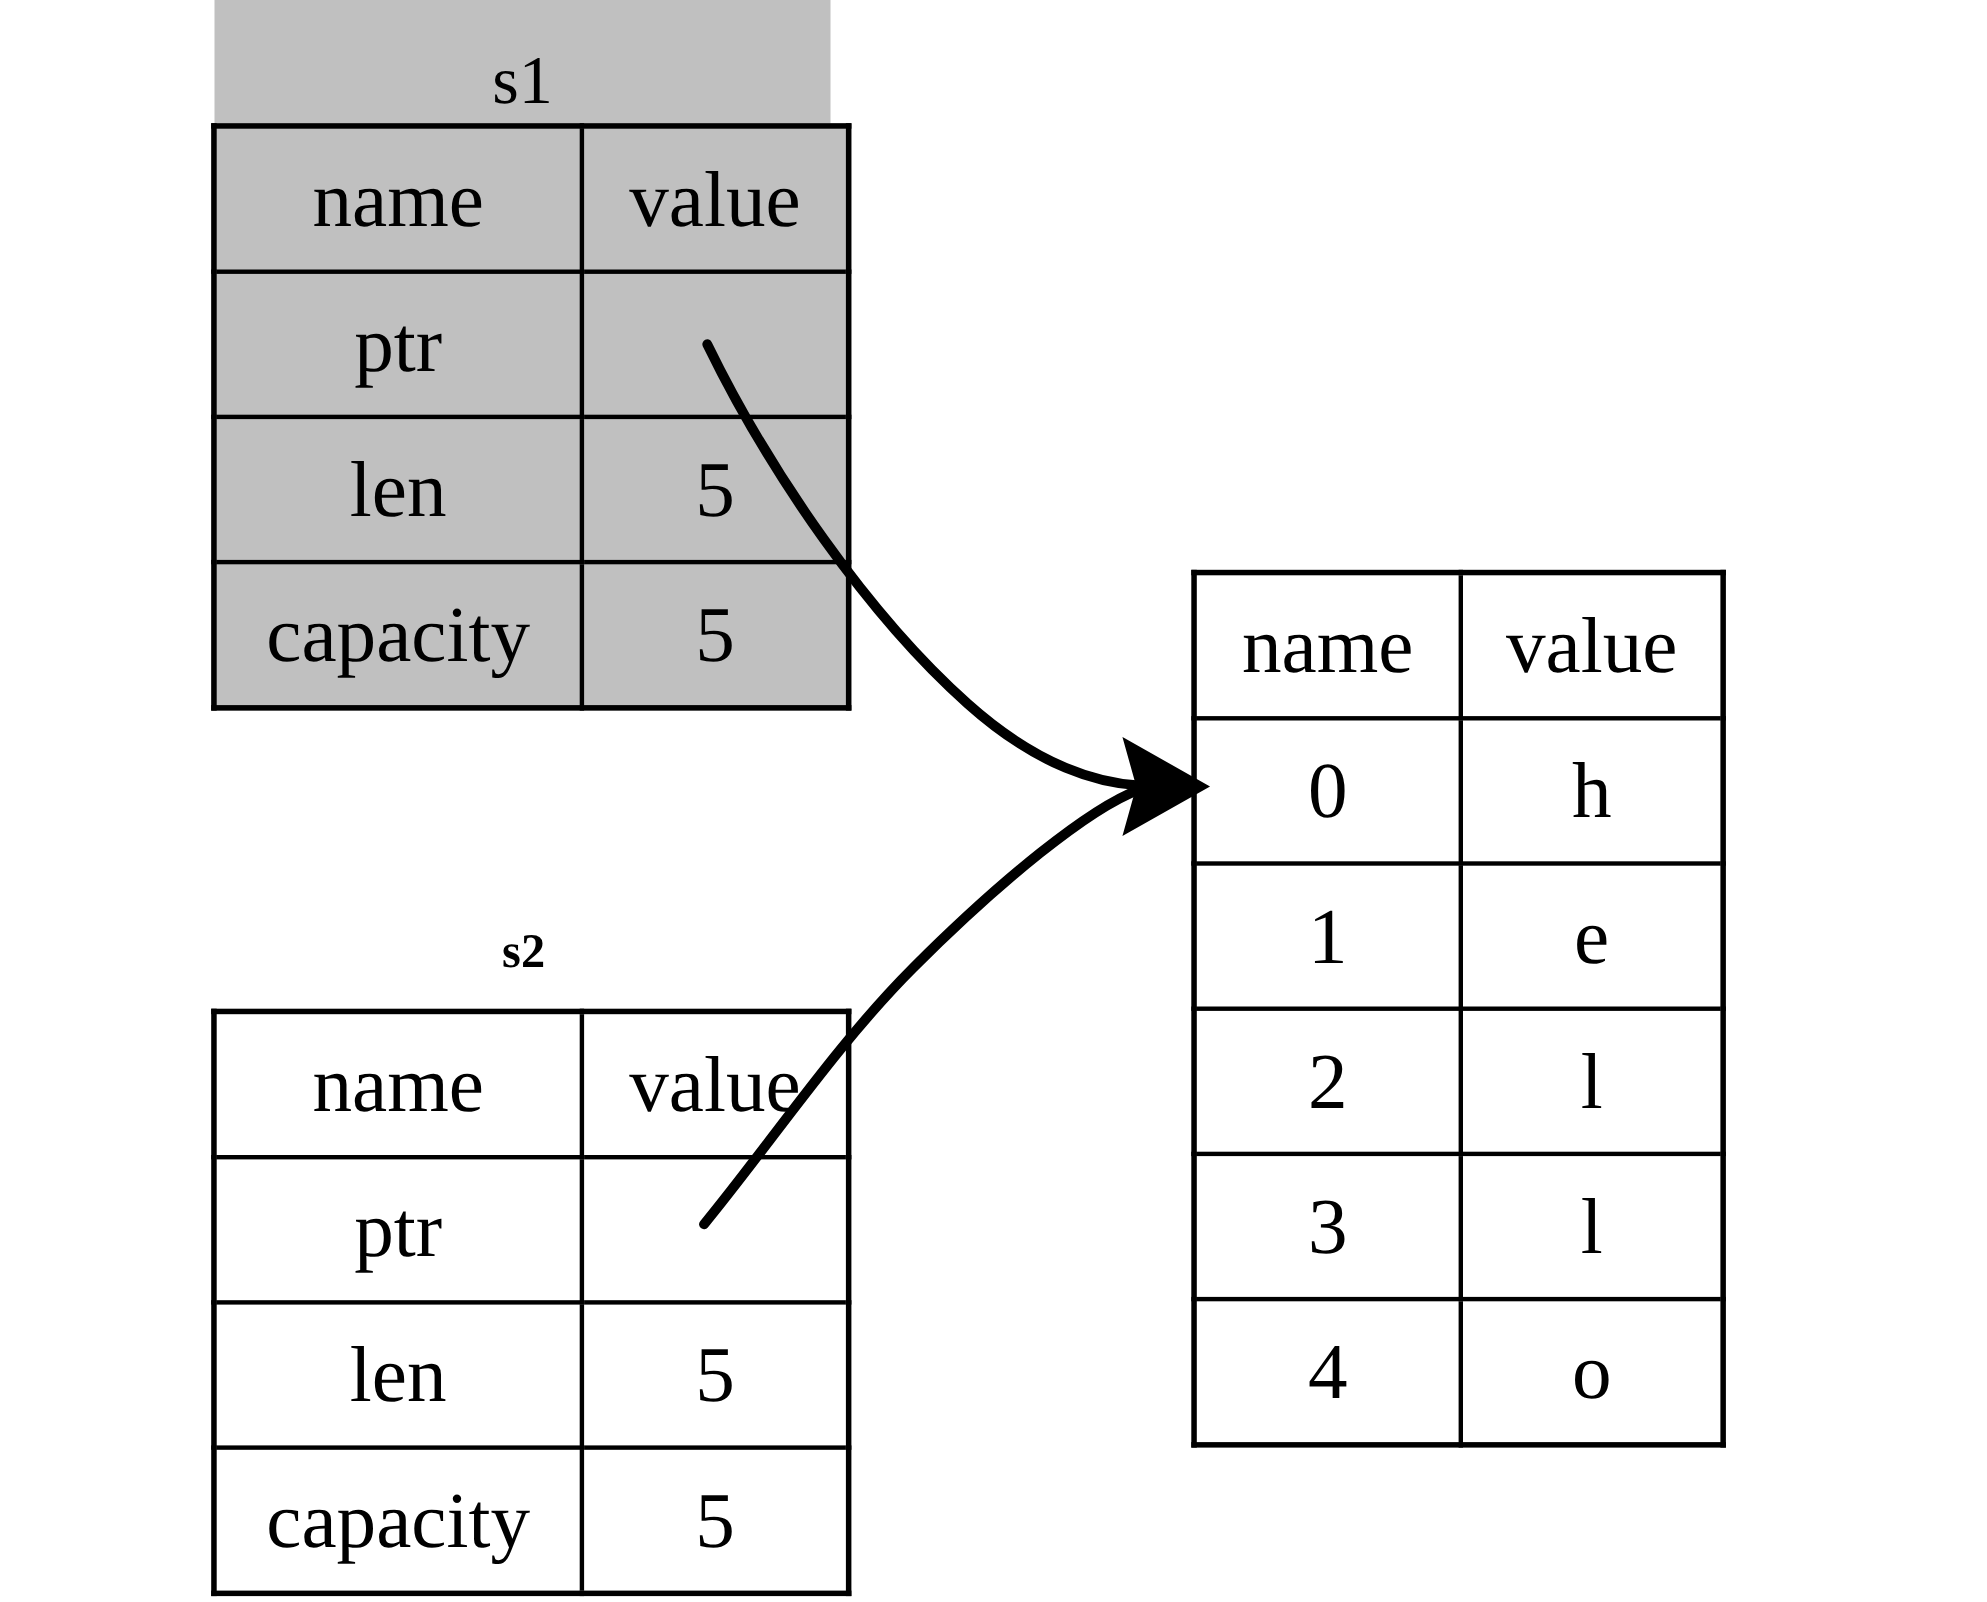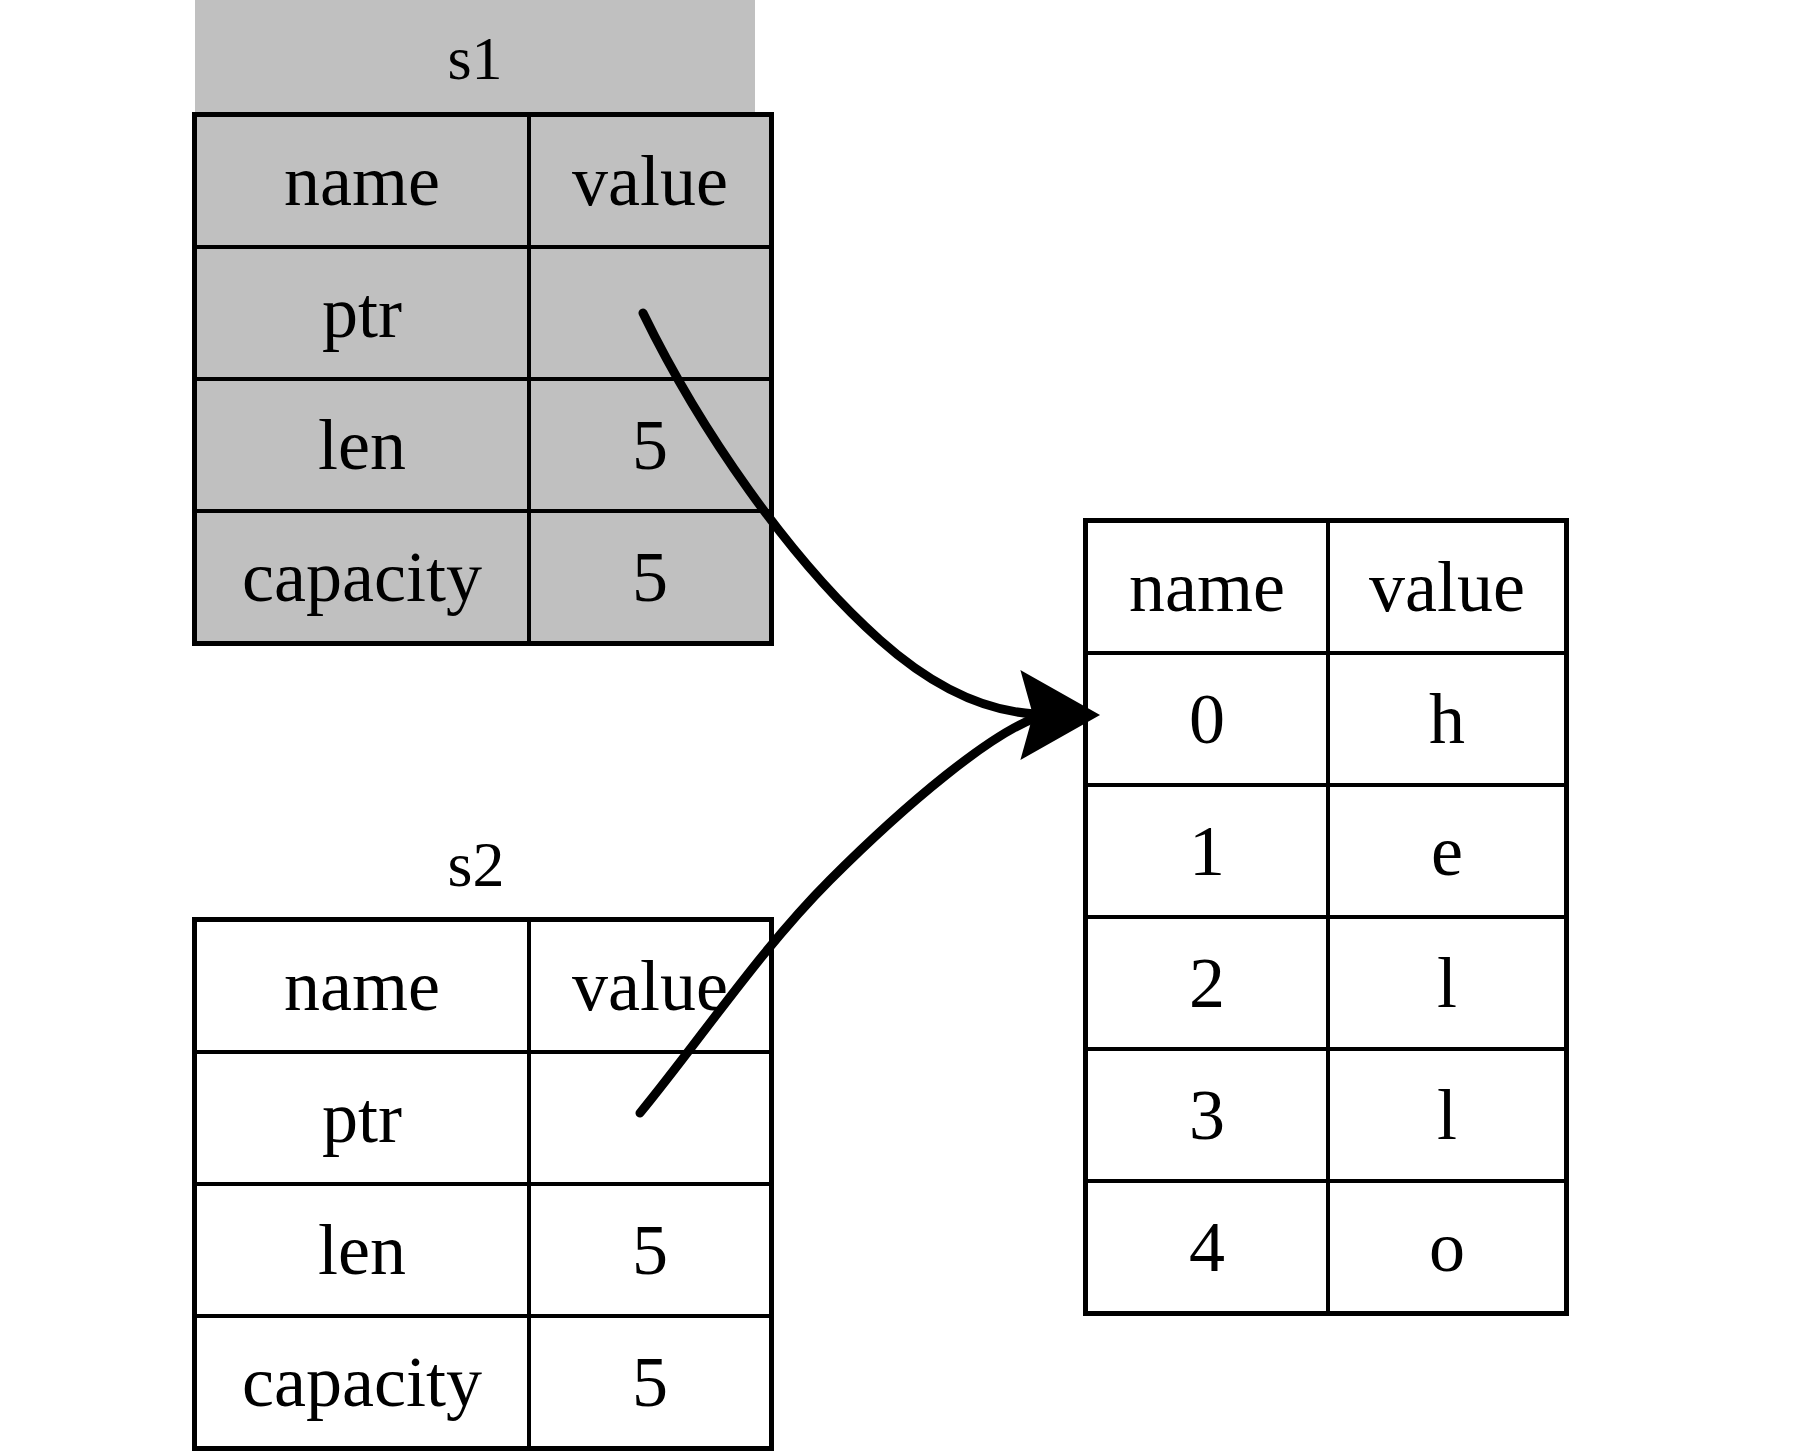--- a/index.html
+++ b/index.html
@@ -47,21 +47,21 @@
     position: absolute;
     left: 195px;
     top: 0px;
     width: 560px;
     height: 115px;
     background: #c0c0c0;
   }
   #s1-label {
     position: absolute;
     left: 195px;
-    top: 0px;
+    top: 16px;
     width: 560px;
     height: 115px;
     display: flex;
     align-items: center;
     justify-content: center;
     font-size: 62px;
     line-height: 1;
   }
   #s1-table {
     left: 192px;
@@ -74,23 +74,24 @@
   
   #s2-label {
     position: absolute;
     left: 192px;
     top: 810px;
     width: 568px;
     height: 110px;
     display: flex;
     align-items: center;
     justify-content: center;
-    font-size: 64px;
+    font-size: 44px;
     line-height: 1;
     background: #ffffff;
+    font-weight: bold;
   }
   #s2-table {
     left: 192px;
     top: 917px;
     width: 568px;
     background: #ffffff;
   }
   #s2-table td { background: #ffffff; height: 128px; }
 
   .col-name { width: 330px; }

